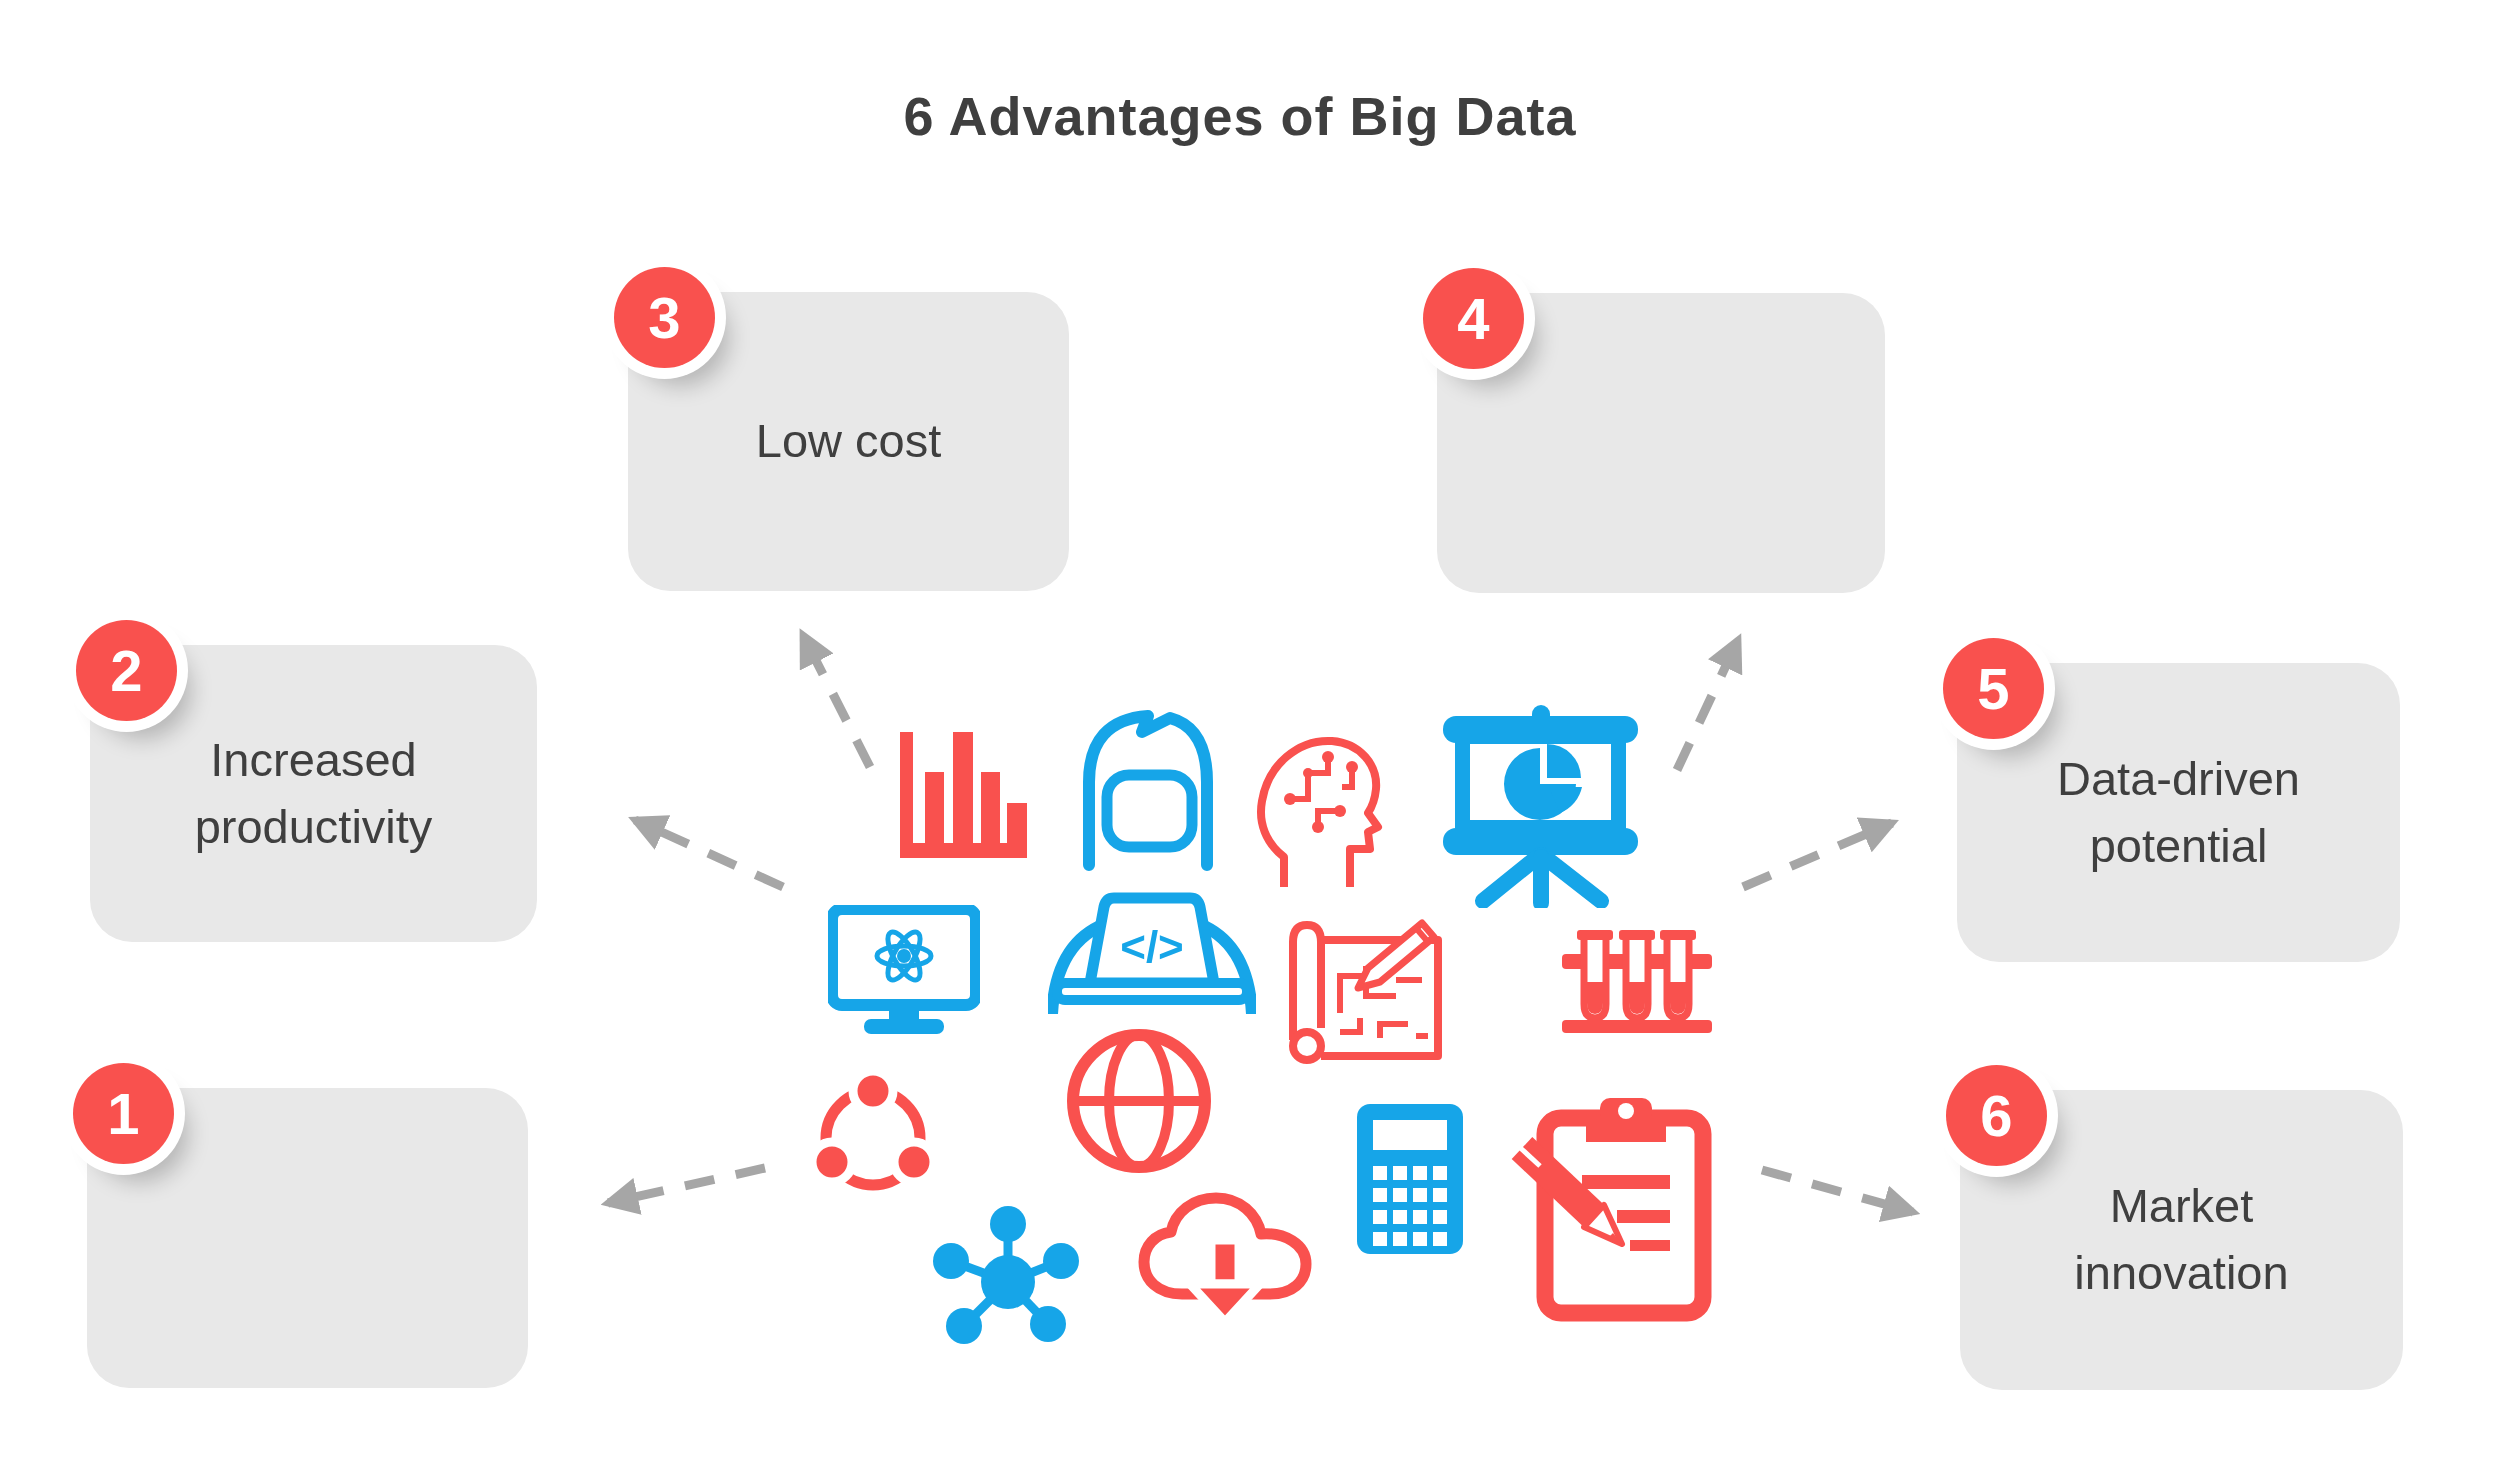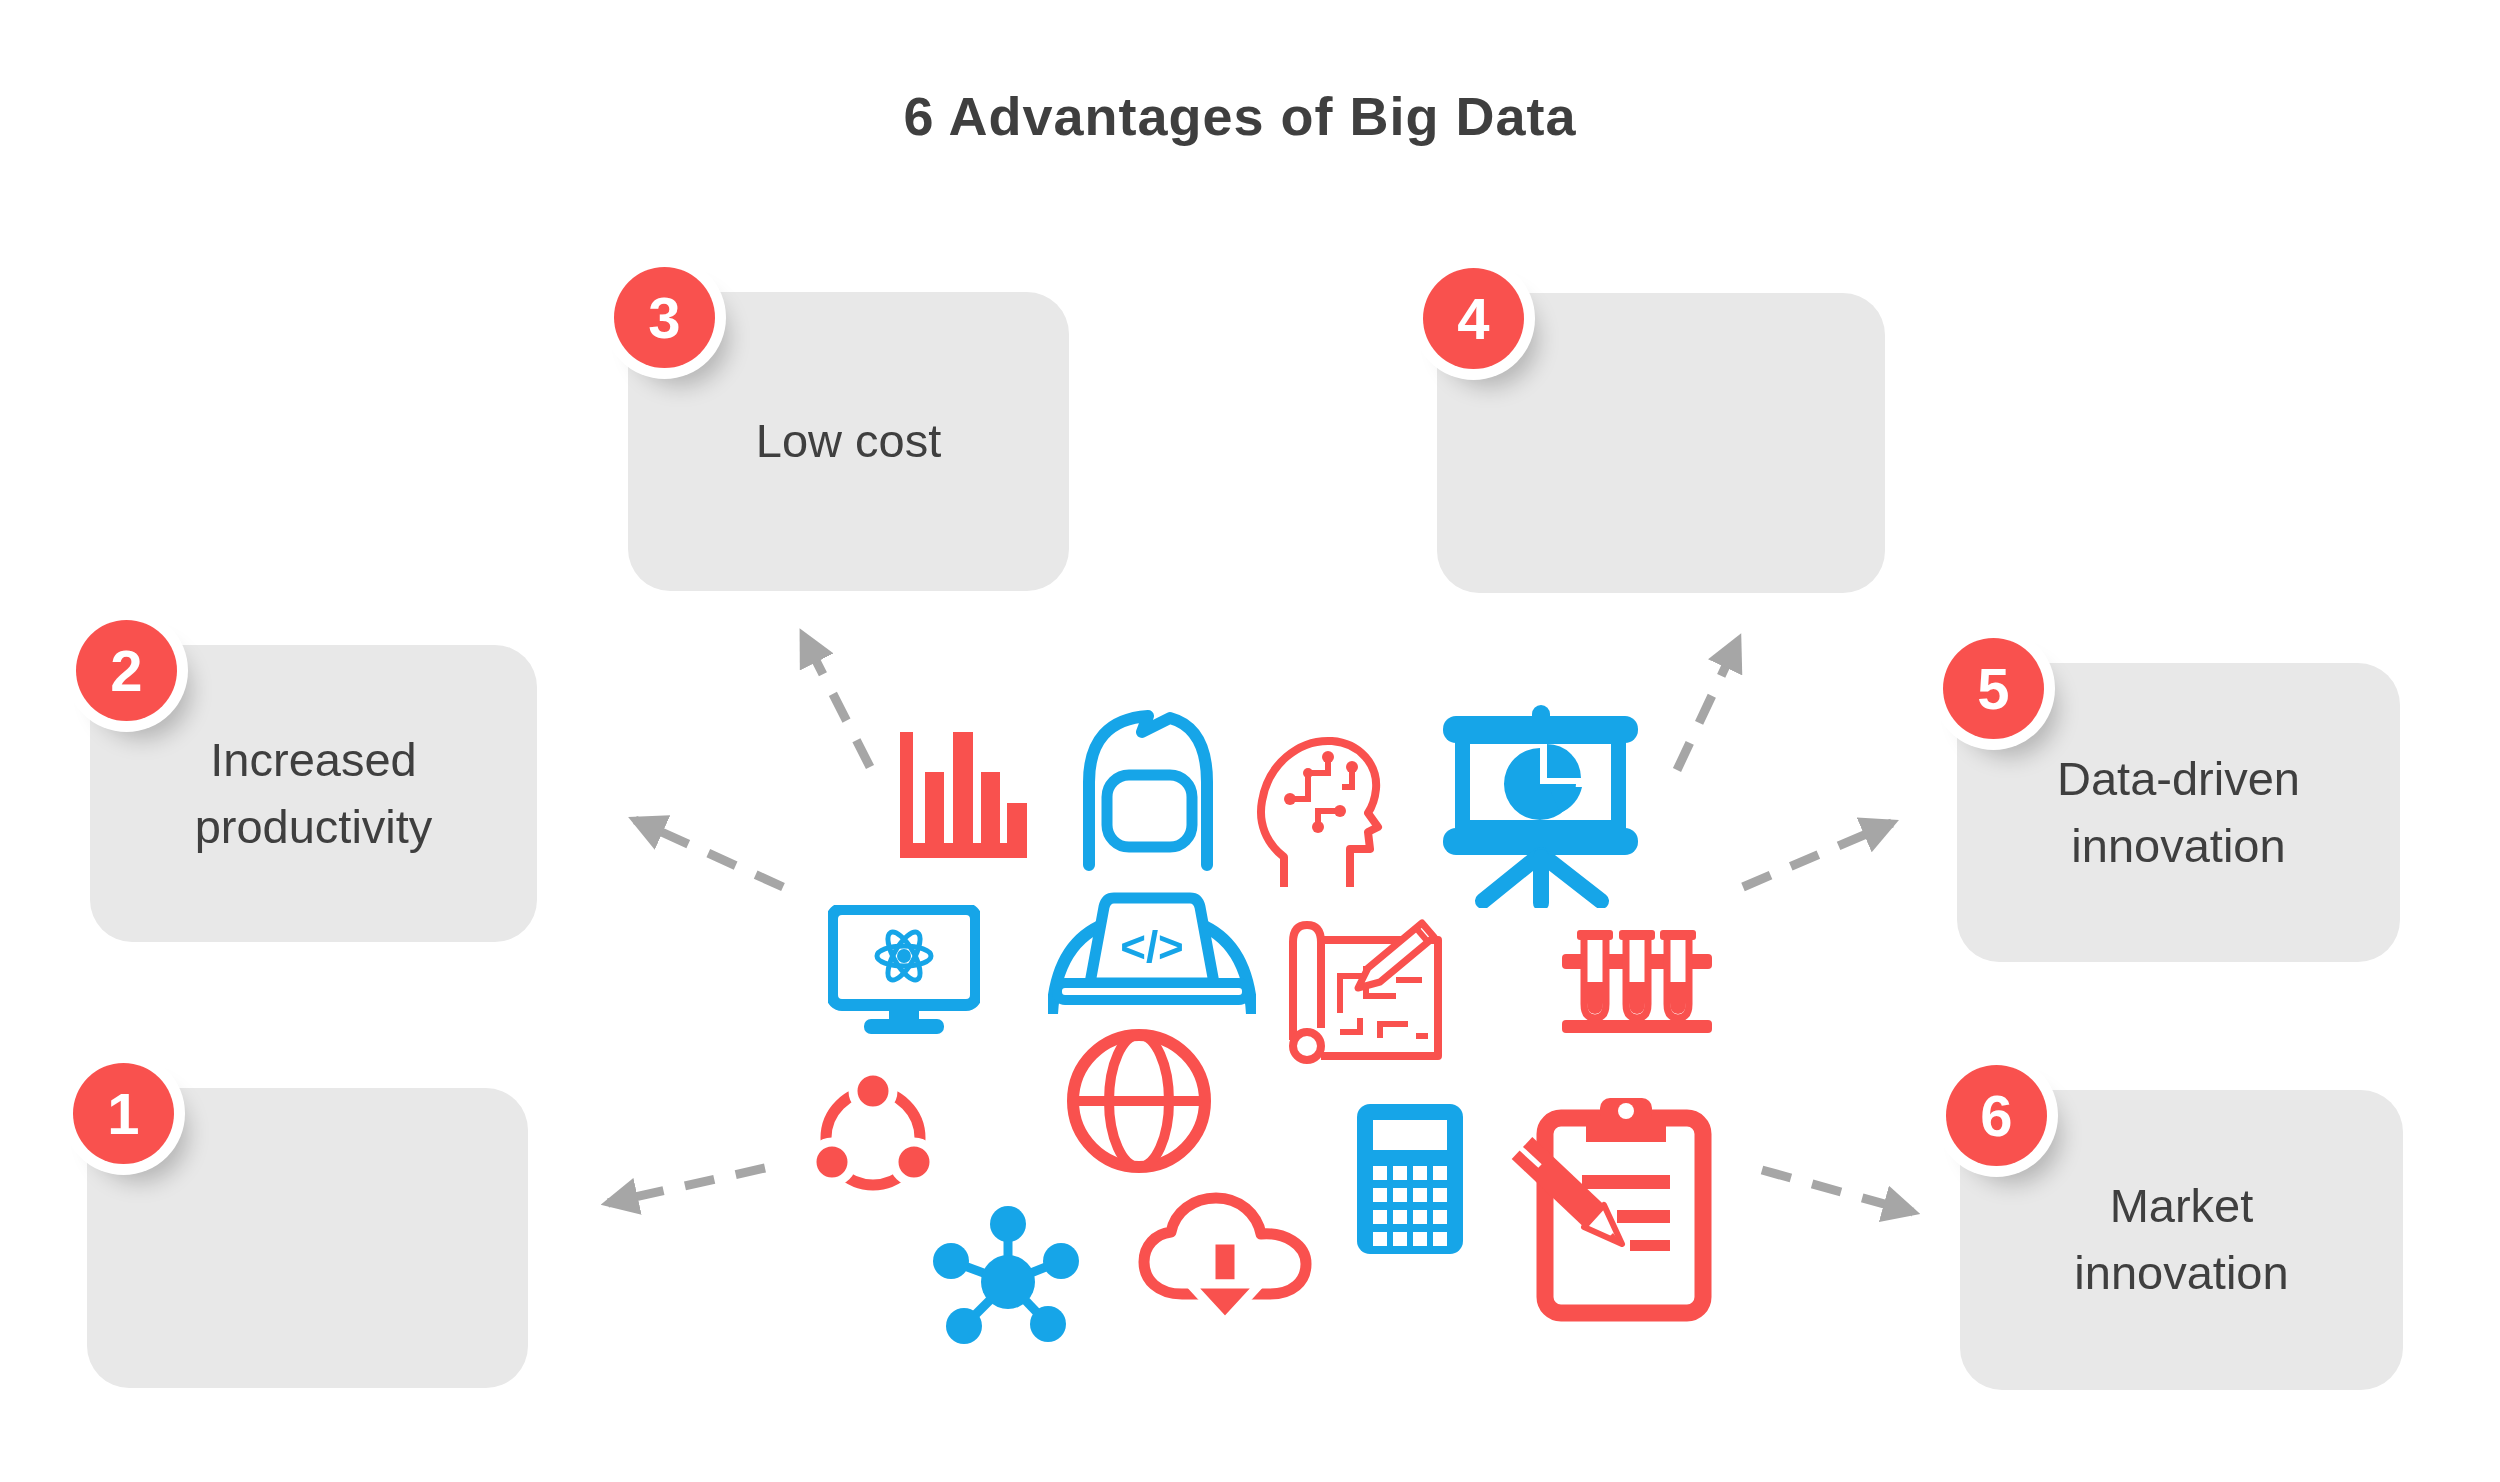--- a/index.html
+++ b/index.html
@@ -58,21 +58,21 @@
   <div class="card" style="left:628px;top:292px;width:441px;height:299px;">
     <div class="badge">3</div>
     <div class="card-label">Low cost</div>
   </div>
   <div class="card" style="left:1437px;top:293px;width:448px;height:300px;">
     <div class="badge">4</div>
   </div>
   <div class="card" style="left:1957px;top:663px;width:443px;height:299px;">
     <div class="badge">5</div>
     <div class="card-label">Data-driven
-innovation</div>
+potential</div>
   </div>
   <div class="card" style="left:1960px;top:1090px;width:443px;height:300px;">
     <div class="badge">6</div>
     <div class="card-label">Market
 innovation</div>
   </div>
 
   <svg class="icon" style="left:0;top:0;" width="2500" height="1482">
     <defs>
       <marker id="ah" viewBox="0 0 10 10" refX="8" refY="5" markerWidth="4.2" markerHeight="4.2" orient="auto-start-reverse" markerUnits="strokeWidth">

